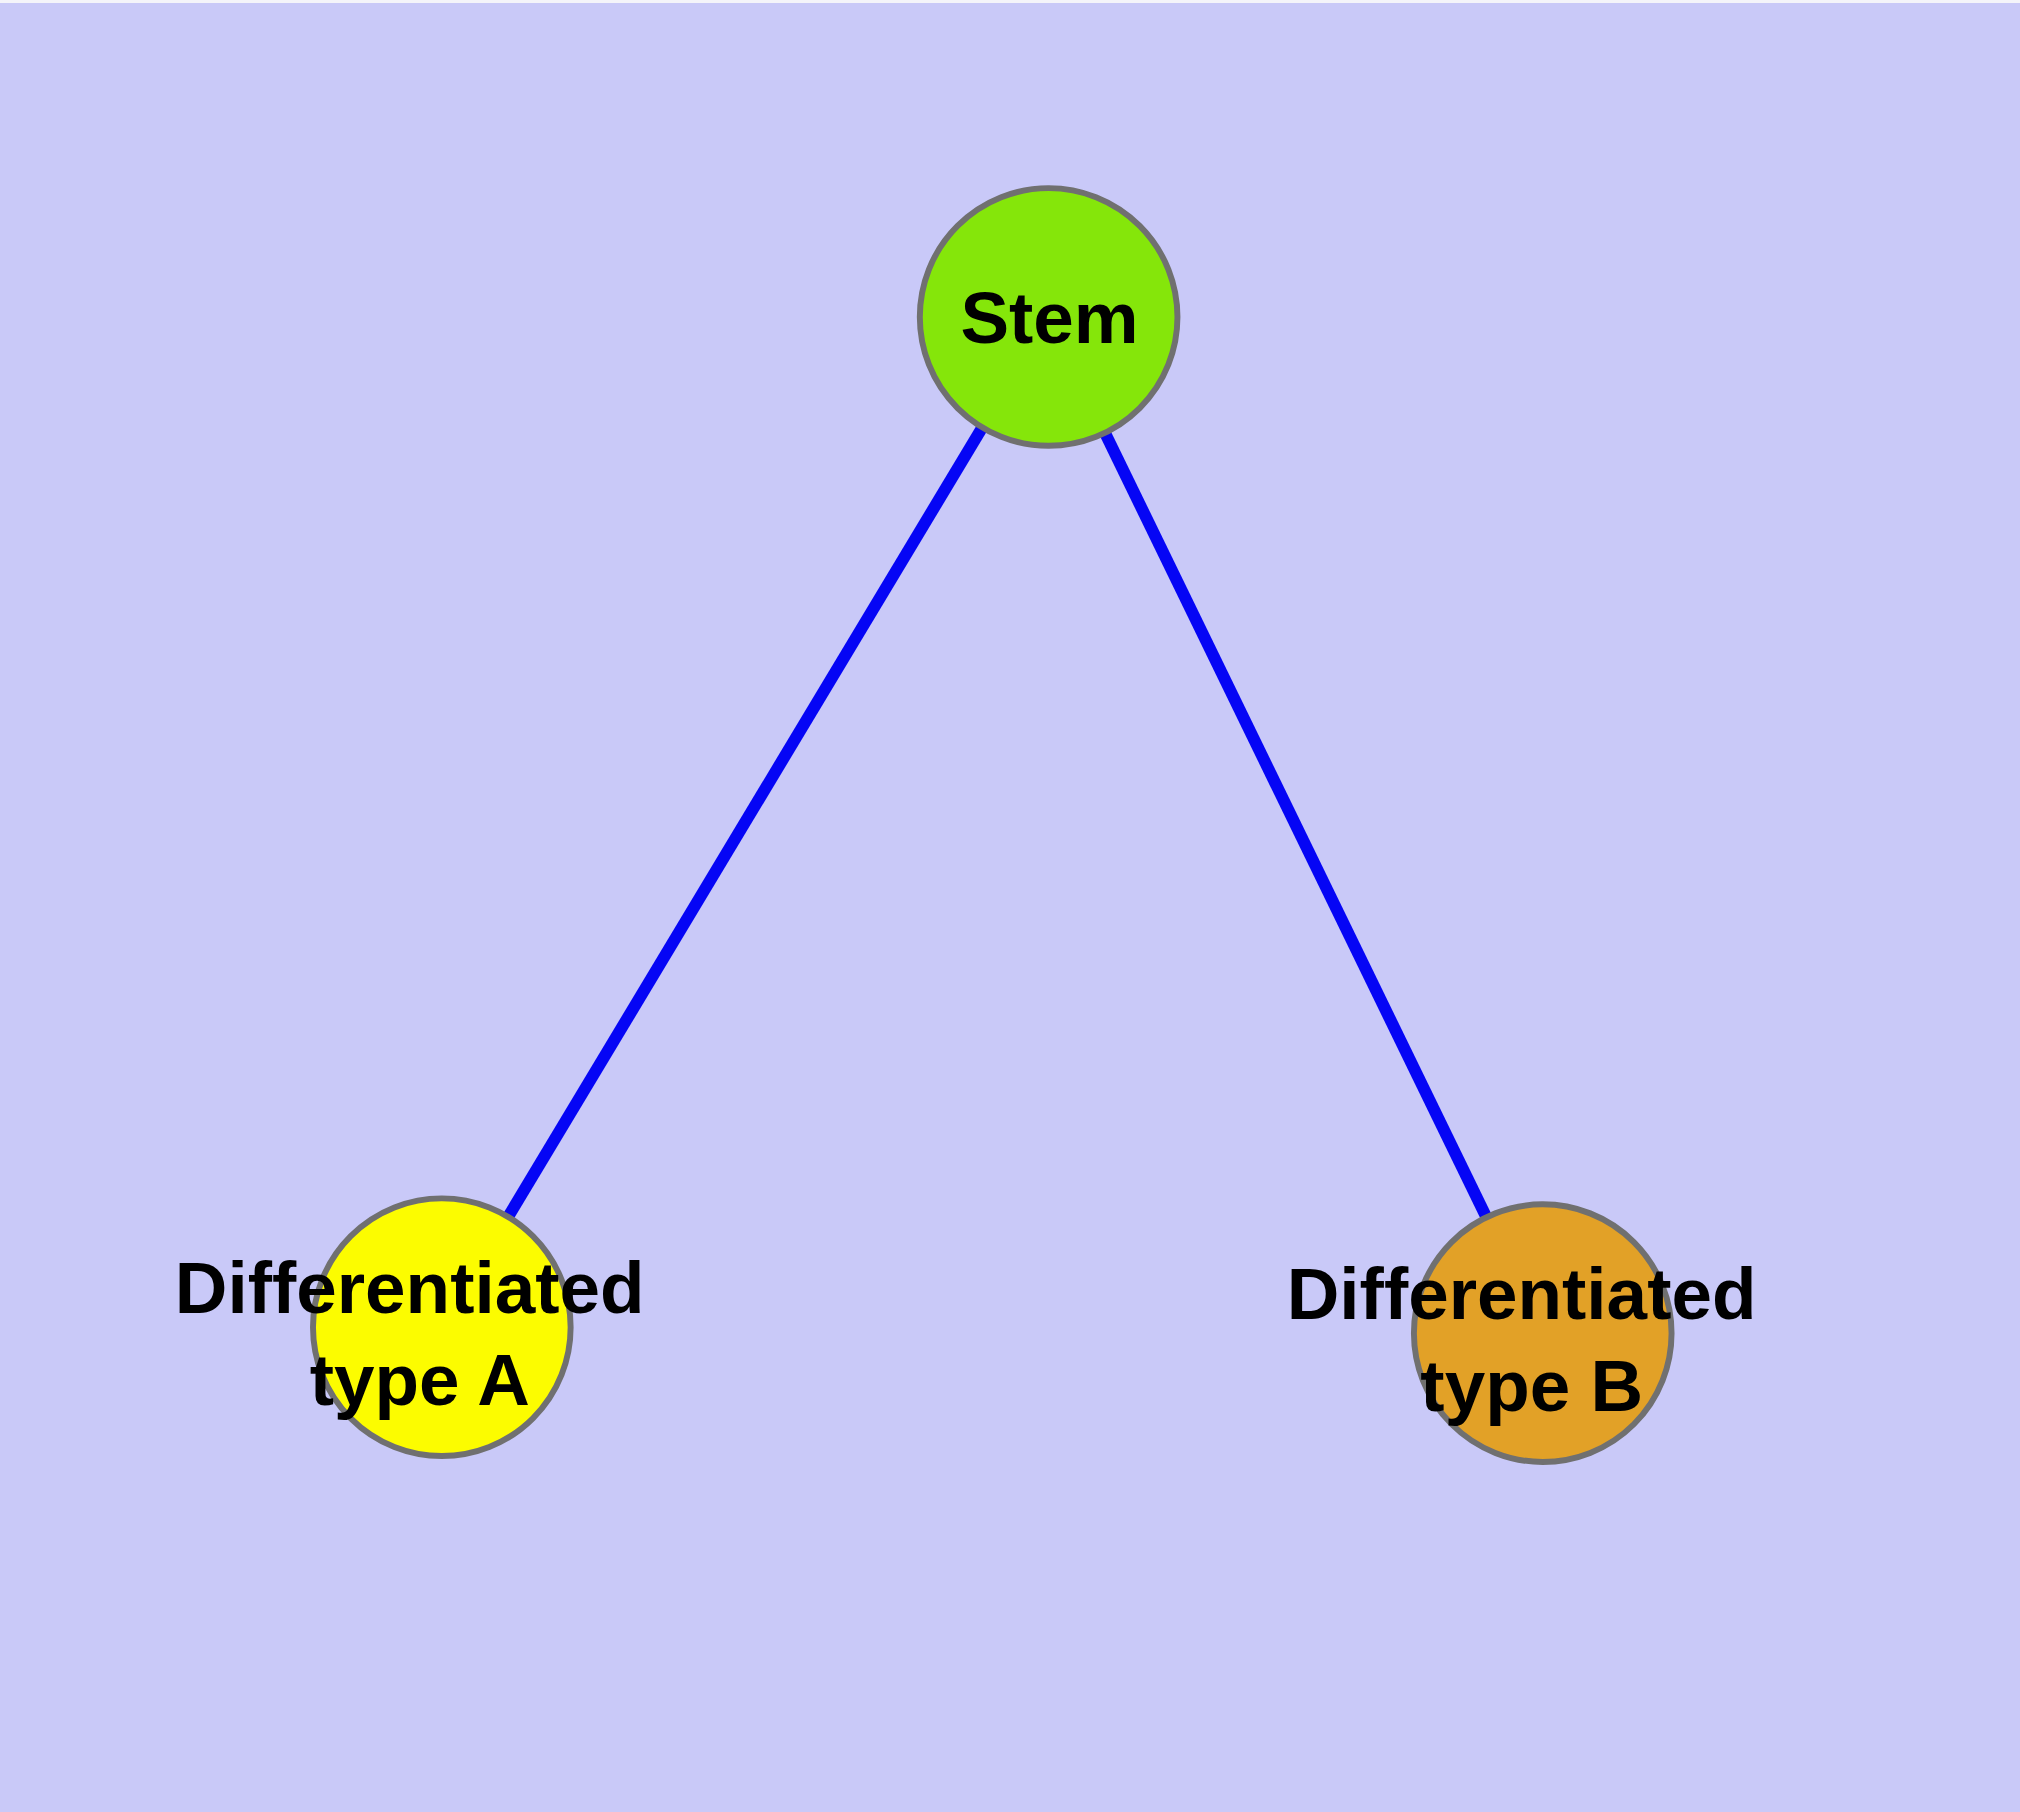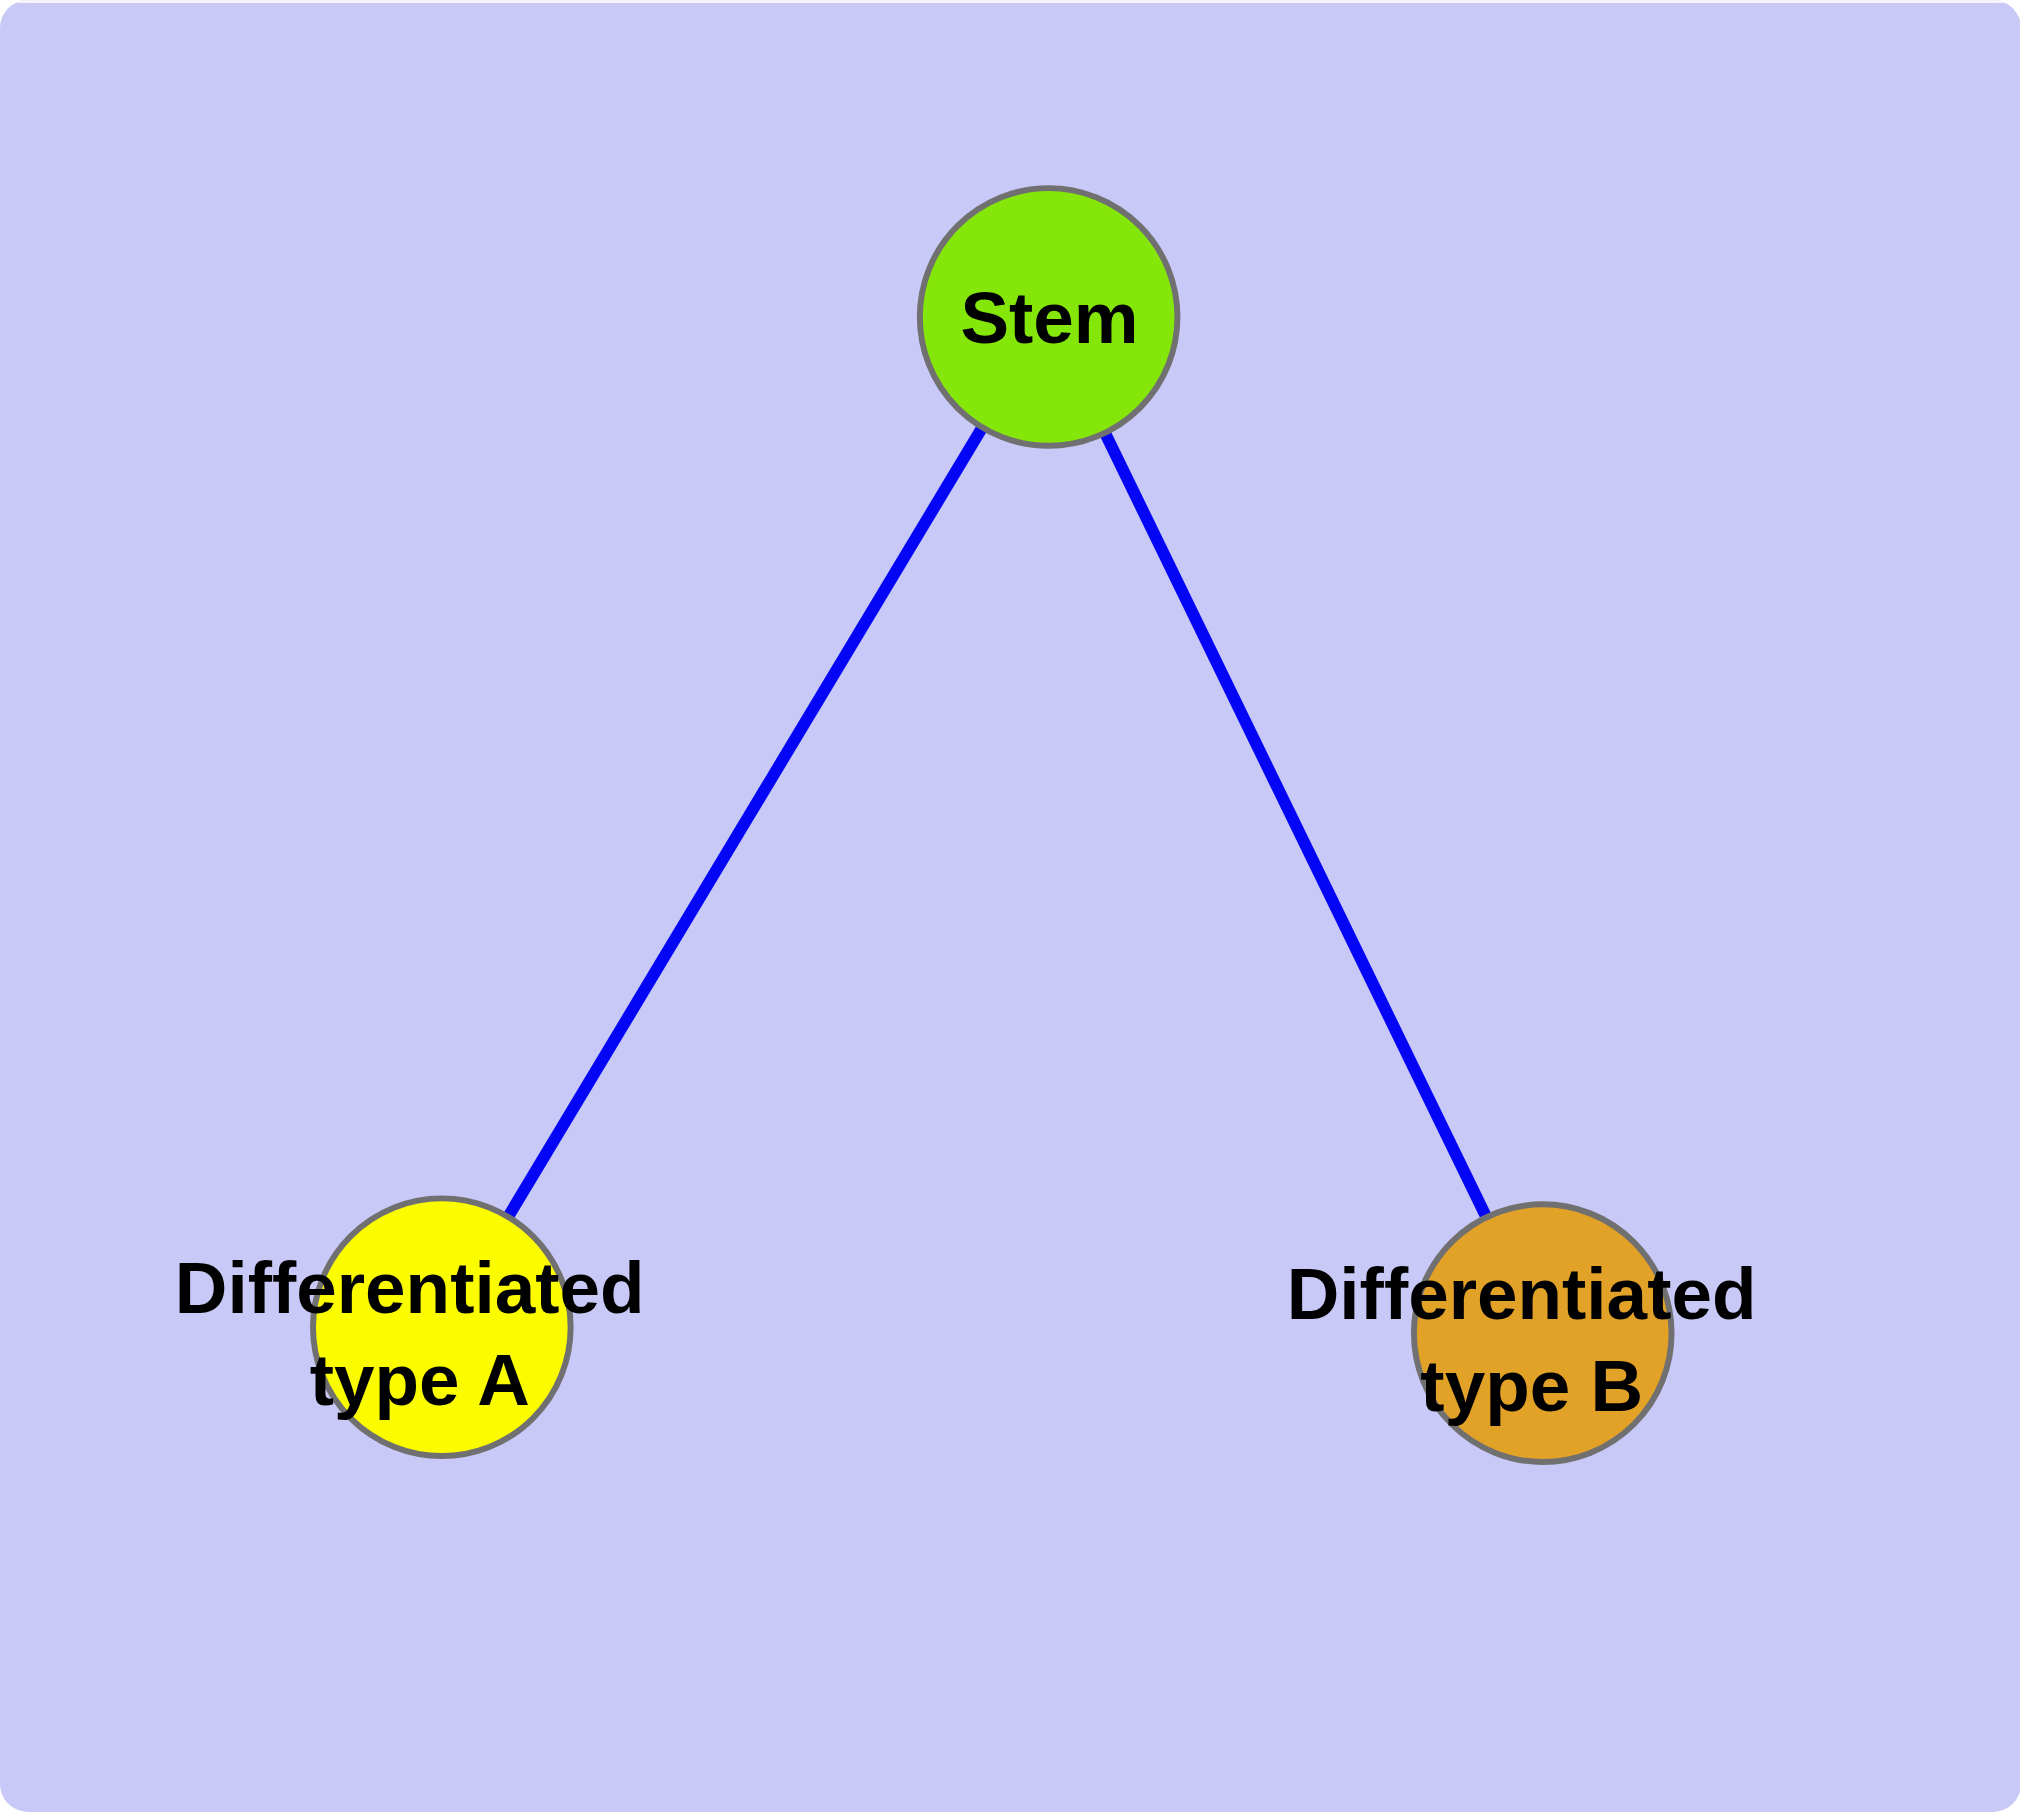--- a/index.html
+++ b/index.html
@@ -6,21 +6,20 @@
     margin: 0;
     padding: 0;
   }
   .canvas {
     position: relative;
     width: 2021px;
     height: 1812px;
     background: var(--color-background, #C9C9F8);
     overflow: hidden;
     font-family: "Liberation Sans", sans-serif;
-    border-radius: 28px;
   }
   .top-edge-strip {
     position: absolute;
     top: 0; left: 0; right: 0;
     height: 3.4px;
     background: #F4F4FA;
   }
   svg.graph {
     display: block;
     width: 100%;

